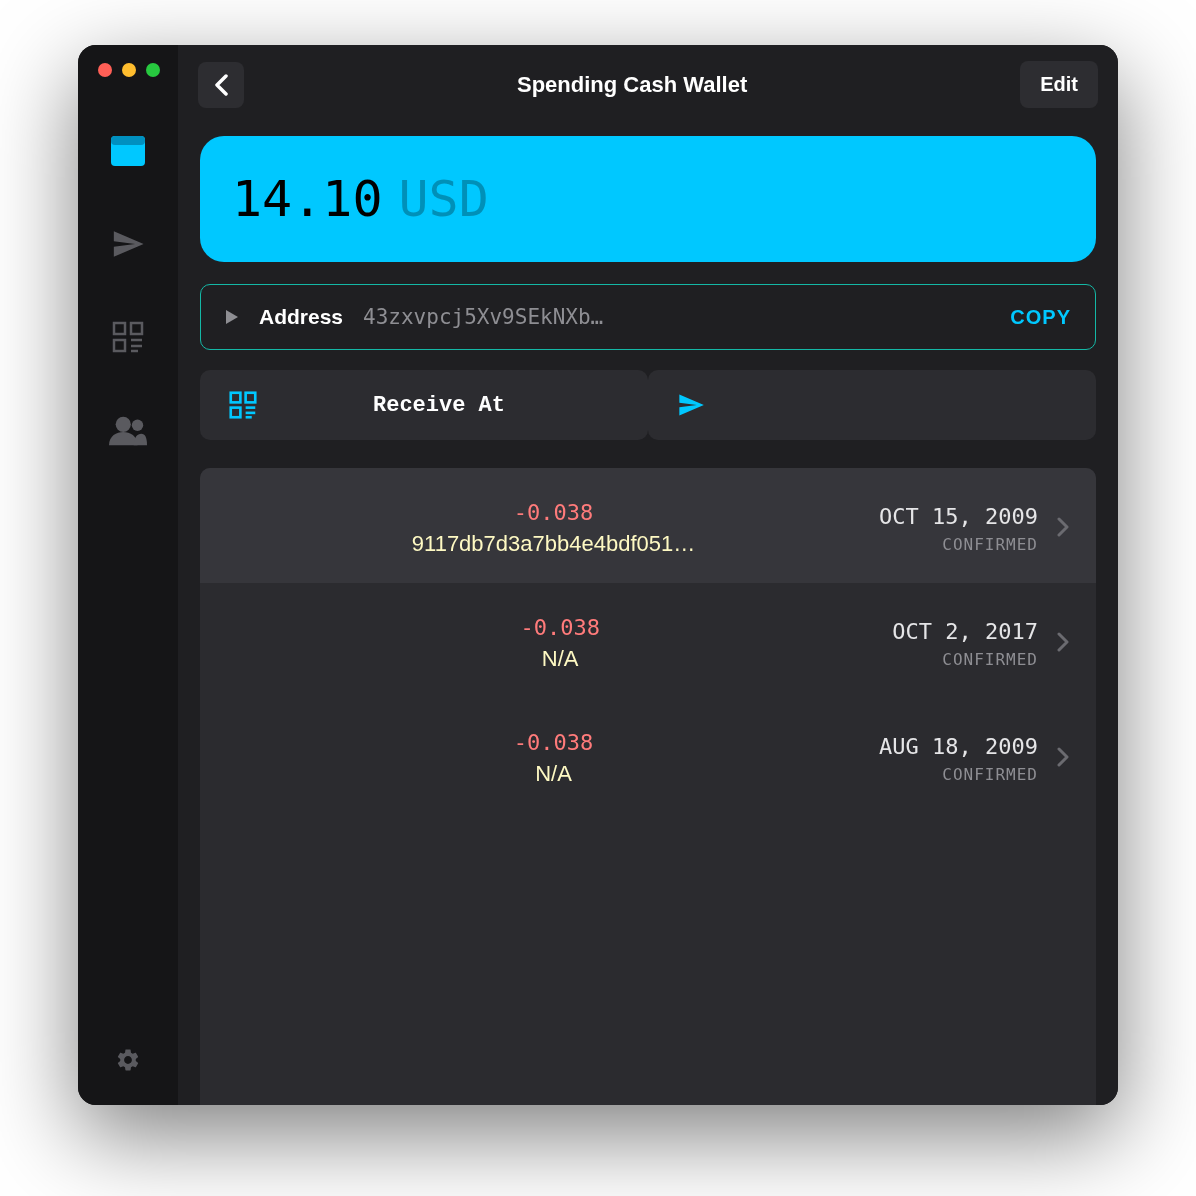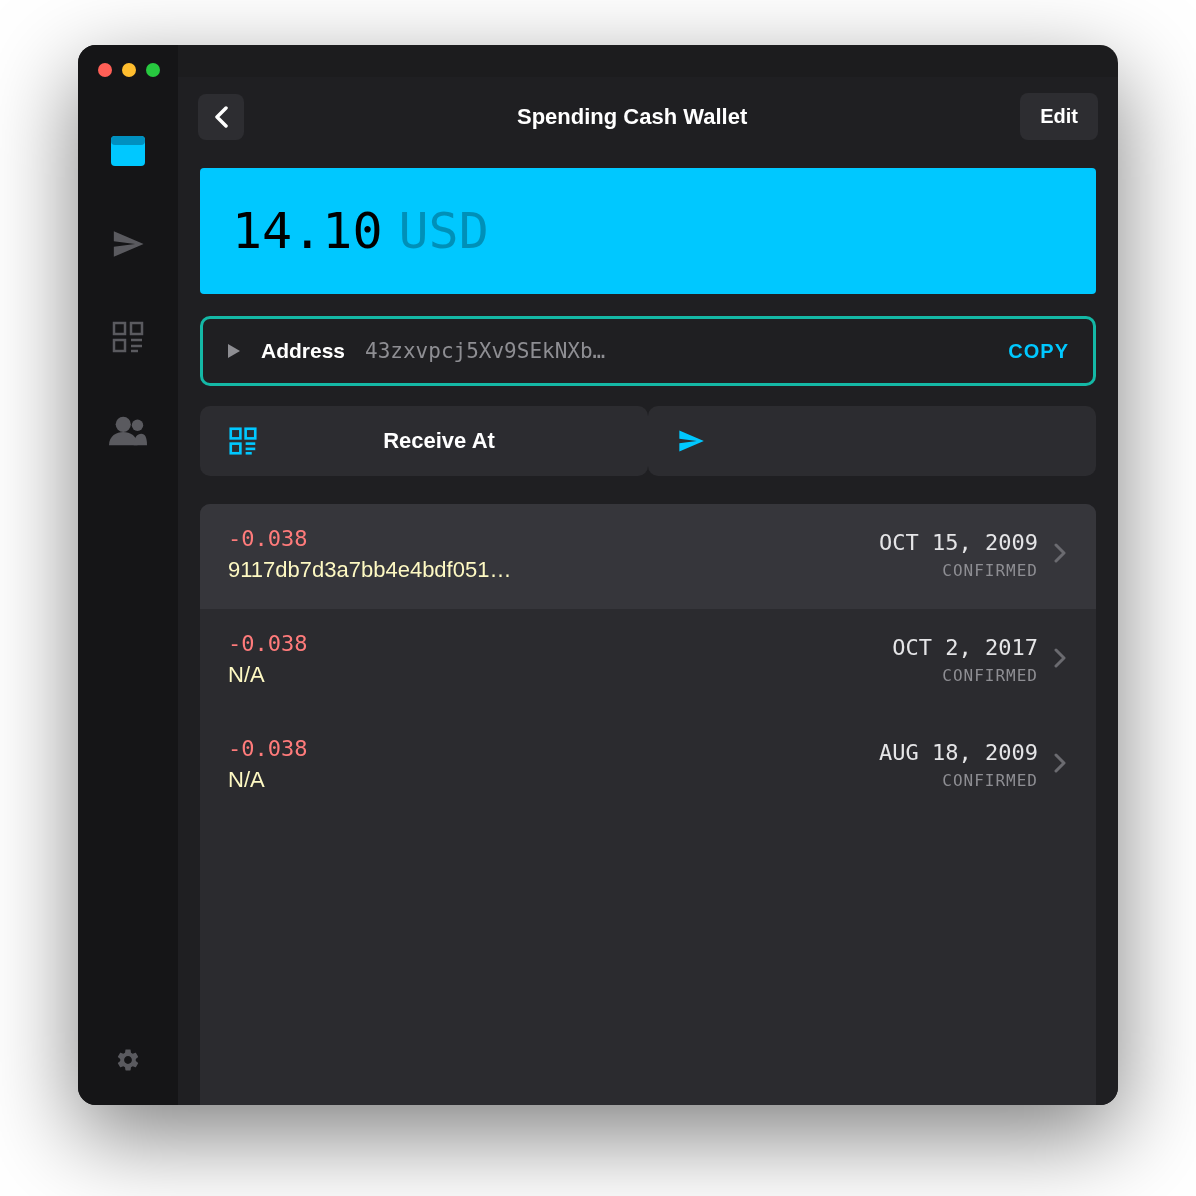--- a/index.html
+++ b/index.html
@@ -75,21 +75,20 @@
       display: flex;
       align-items: center;
       justify-content: center;
     }
     .main {
       flex: 1;
       background: #1f1f22;
       display: flex;
       flex-direction: column;
       overflow: hidden;
-      margin-top: 32px;
     }
     .header {
       display: flex;
       align-items: center;
       padding: 16px 20px;
       gap: 14px;
     }
     .back-btn {
       width: 46px;
       height: 46px;
@@ -119,41 +118,41 @@
     }
     .content {
       padding: 12px 22px 0 22px;
       flex: 1;
       display: flex;
       flex-direction: column;
       overflow: hidden;
     }
     .balance-banner {
       background: #00c8ff;
-      border-radius: 4px;
+      border-radius: 24px;
       padding: 34px 32px;
       display: flex;
       align-items: center;
       gap: 16px;
       margin-bottom: 22px;
     }
     .balance-amount {
       font-family: "SFMono-Regular", Menlo, Consolas, monospace;
       font-size: 50px;
       color: #000000;
       font-weight: 400;
     }
     .balance-currency {
       font-family: "SFMono-Regular", Menlo, Consolas, monospace;
       font-size: 50px;
       color: rgba(0,0,0,0.28);
       font-weight: 400;
     }
     .address-row {
-      border: 3px solid #14b8a6;
+      border: 1px solid #14b8a6;
       border-radius: 10px;
       padding: 20px 24px;
       display: flex;
       align-items: center;
       gap: 20px;
       margin-bottom: 20px;
     }
     .address-expand {
       width: 14px;
       height: 14px;
@@ -178,20 +177,21 @@
       color: #00c8ff;
       font-size: 20px;
       font-weight: 700;
       letter-spacing: 1px;
       cursor: pointer;
     }
     .action-buttons {
       display: flex;
       gap: 0;
       margin-bottom: 28px;
+      font-family: Liberation Mono, monospace;
     }
     .action-btn {
       flex: 1;
       background: #2c2c30;
       border-radius: 10px;
       padding: 20px;
       display: flex;
       align-items: center;
       gap: 30px;
       cursor: pointer;
@@ -212,24 +212,25 @@
       text-align: center;
       margin-right: 38px;
     }
     .transactions {
       background: #2b2b2f;
       border-radius: 10px 10px 0 0;
       flex: 1;
       overflow: hidden;
     }
     .tx-row {
-      padding: 22px 24px 26px 28px;
-      display: flex;
-      align-items: center;
-      cursor: pointer;
+      padding: 32px 24px 26px 28px;
+      display: flex;
+      align-items: center;
+      cursor: pointer;
+      text-align: center;
     }
     .tx-row.highlighted {
       background: #36363b;
     }
     .tx-left {
       flex: 1;
       display: flex;
       flex-direction: column;
       gap: 6px;
     }

